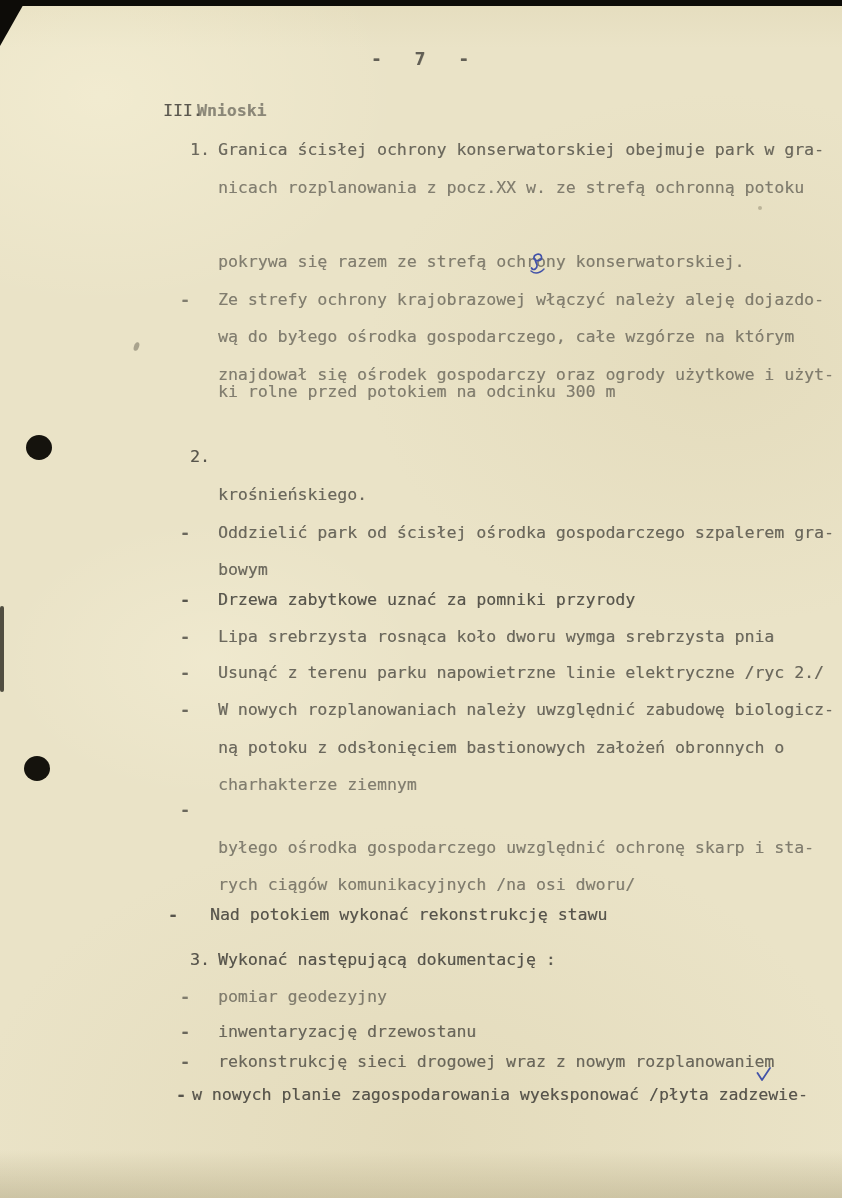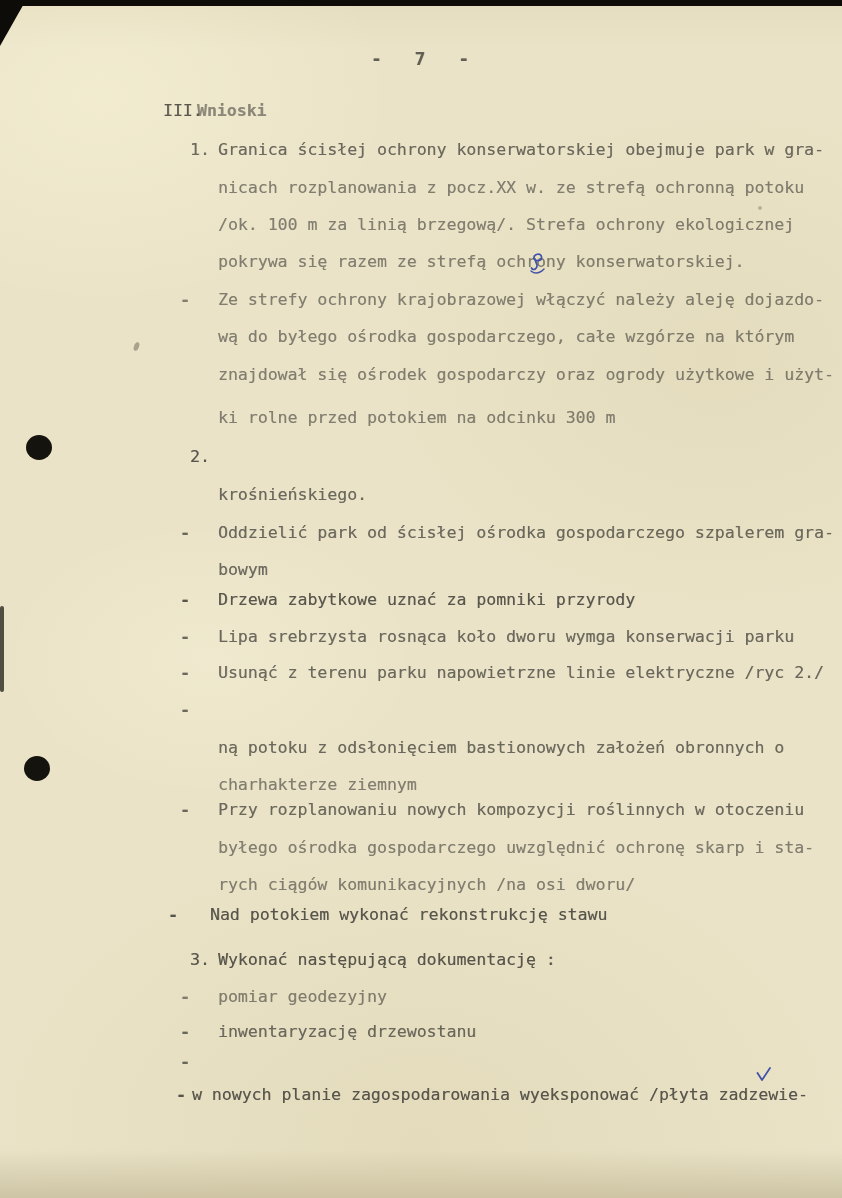--- a/index.html
+++ b/index.html
@@ -87,37 +87,34 @@
     <span class="title">Wnioski</span>
   </div>
 
   <div class="line op-default" style="top:140px">
     <span class="mk num">1.</span>
     <span class="tx">Granica ścisłej ochrony konserwatorskiej obejmuje park w gra-</span>
   </div>
   <div class="line op-light" style="top:178px">
     <span class="tx">nicach rozplanowania z pocz.XX w. ze strefą ochronną potoku</span>
   </div>
-  <div class="line op-light" style="top:215px">
-    <span class="tx">/ok. 100 m za linią brzegową/. Strefa ochrony ekologicznej</span>
-  </div>
   <div class="line op-light" style="top:252px">
     <span class="tx">pokrywa się razem ze strefą ochrony konserwatorskiej.</span>
   </div>
   <div class="line op-light" style="top:290px">
     <span class="mk dash">-</span>
     <span class="tx">Ze strefy ochrony krajobrazowej włączyć należy aleję dojazdo-</span>
   </div>
   <div class="line op-light" style="top:327px">
     <span class="tx">wą do byłego ośrodka gospodarczego, całe wzgórze na którym</span>
   </div>
   <div class="line op-light" style="top:365px">
     <span class="tx">znajdował się ośrodek gospodarczy oraz ogrody użytkowe i użyt-</span>
   </div>
-  <div class="line op-light" style="top:408px">
+  <div class="line op-light" style="top:382px">
     <span class="tx">ki rolne przed potokiem na odcinku 300 m</span>
   </div>
 
   <div class="line op-dark" style="top:447px">
     <span class="mk num">2.</span>
   </div>
   <div class="line op-default" style="top:485px">
     <span class="tx">krośnieńskiego.</span>
   </div>
   <div class="line op-default" style="top:523px">
@@ -126,38 +123,38 @@
   </div>
   <div class="line op-default" style="top:560px">
     <span class="tx">bowym</span>
   </div>
   <div class="line op-dark" style="top:590px">
     <span class="mk dash">-</span>
     <span class="tx">Drzewa zabytkowe uznać za pomniki przyrody</span>
   </div>
   <div class="line op-default" style="top:627px">
     <span class="mk dash">-</span>
-    <span class="tx">Lipa srebrzysta rosnąca koło dworu wymga konserwacji parku</span>
+    <span class="tx">Lipa srebrzysta rosnąca koło dworu wymga srebrzysta pnia</span>
   </div>
   <div class="line op-default" style="top:663px">
     <span class="mk dash">-</span>
     <span class="tx">Usunąć z terenu parku napowietrzne linie elektryczne /ryc 2./</span>
   </div>
   <div class="line op-default" style="top:700px">
     <span class="mk dash">-</span>
+    <span class="tx">W nowych rozplanowaniach należy uwzględnić zabudowę biologicz-</span>
   </div>
   <div class="line op-default" style="top:738px">
     <span class="tx">ną potoku z odsłonięciem bastionowych założeń obronnych o</span>
   </div>
   <div class="line op-light" style="top:775px">
     <span class="tx">charhakterze ziemnym</span>
   </div>
   <div class="line op-default" style="top:800px">
     <span class="mk dash">-</span>
-    <span class="tx">Przy rozplanowaniu nowych kompozycji roślinnych w otoczeniu</span>
   </div>
   <div class="line op-light" style="top:838px">
     <span class="tx">byłego ośrodka gospodarczego uwzględnić ochronę skarp i sta-</span>
   </div>
   <div class="line op-light" style="top:875px">
     <span class="tx">rych ciągów komunikacyjnych /na osi dworu/</span>
   </div>
   <div class="line op-dark" style="top:905px">
     <span class="mk dash" style="left:168px">-</span>
     <span class="tx" style="left:210px">Nad potokiem wykonać rekonstrukcję stawu</span>
@@ -170,20 +167,21 @@
   <div class="line op-light" style="top:987px">
     <span class="mk dash">-</span>
     <span class="tx">pomiar geodezyjny</span>
   </div>
   <div class="line op-default" style="top:1022px">
     <span class="mk dash">-</span>
     <span class="tx">inwentaryzację drzewostanu</span>
   </div>
   <div class="line op-default" style="top:1052px">
     <span class="mk dash">-</span>
+    <span class="tx">rekonstrukcję sieci drogowej wraz z nowym rozplanowaniem</span>
   </div>
   <div class="line op-dark" style="top:1085px">
     <span class="mk dash" style="left:176px">-</span>
     <span class="tx" style="left:192px">w nowych planie zagospodarowania wyeksponować /płyta zadzewie-</span>
   </div>
 
   <svg class="blue-mark" style="left:528px;top:250px" width="24" height="28" viewBox="0 0 24 28">
     <path d="M6 9 C5 4, 13 2, 13.5 7 C14 11, 7.5 12, 6.5 8.5 L9 15 C9.5 19, 5 21, 3.5 18" fill="none" stroke="#4252a8" stroke-width="1.7" stroke-linecap="round"></path>
     <path d="M3 21 Q9 26 16 19" fill="none" stroke="#4252a8" stroke-width="1.5" stroke-linecap="round"></path>
   </svg>

